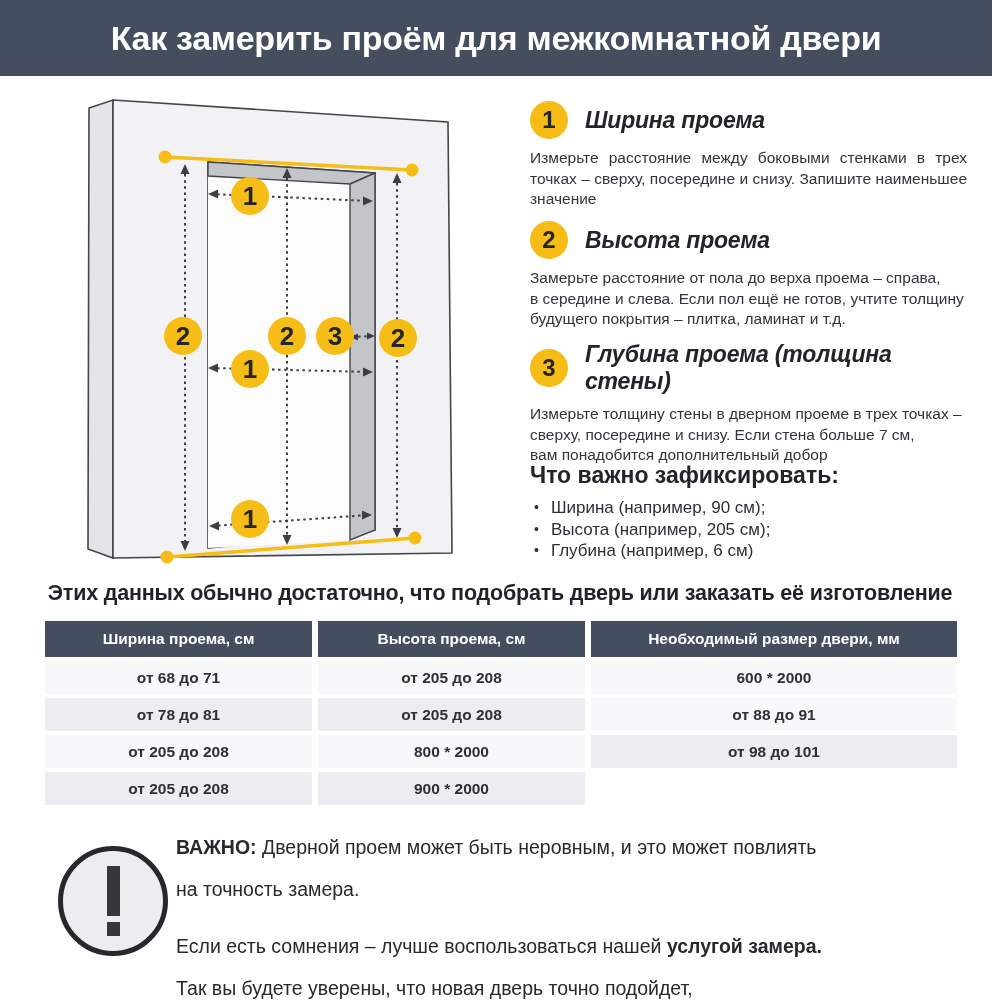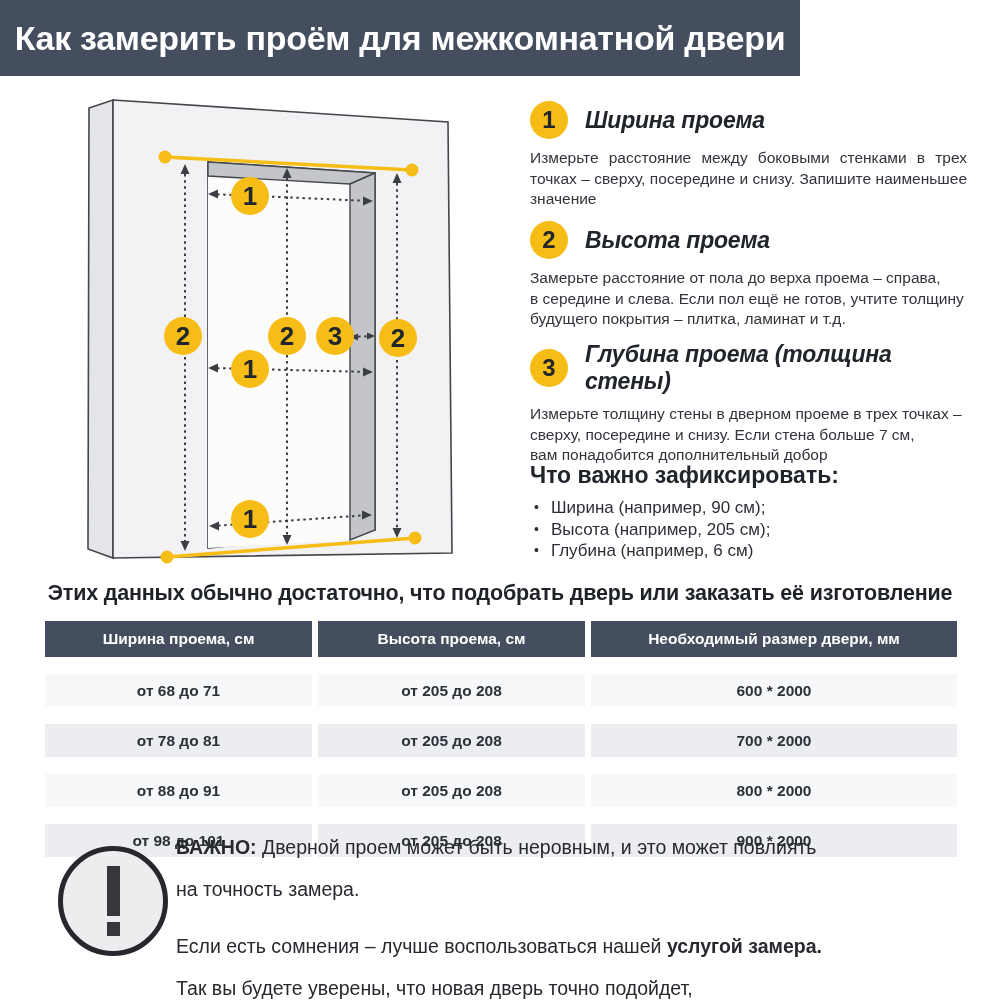--- a/index.html
+++ b/index.html
@@ -6,21 +6,21 @@
   html,body { background:#ffffff; }
   body {
     font-family:"Liberation Sans","DejaVu Sans",sans-serif;
     color:#2e3138;
     width:1000px; height:1000px; position:relative; overflow:hidden;
   }
   .page { position:absolute; left:0; top:0; width:1000px; height:1000px; background:#ffffff; }
 
   
   .header {
-    position:absolute; left:0; top:0; width:800px; height:76px;
+    position:absolute; left:0; top:0; width:992px; height:76px;
     background:#454e5f; display:flex; align-items:center; justify-content:center;
   }
   .header h1 {
     color:#ffffff; font-size:34px; font-weight:bold; letter-spacing:-0.3px; white-space:nowrap;
   }
 
   
   .diagram { position:absolute; left:45px; top:85px; width:470px; height:500px; }
   .dash { stroke:#3b3e45; stroke-width:2; stroke-dasharray:2.5 3.6; fill:none; }
   .arrow { fill:#3b3e45; }
@@ -50,21 +50,21 @@
 
   
   .lead {
     position:absolute; left:0; top:581px; width:1000px; text-align:center;
     font-size:21.5px; font-weight:bold; color:#1f2329; letter-spacing:-0.2px;
   }
 
   
   .table {
     position:absolute; left:45px; top:621px; width:912px;
-    display:grid; grid-template-columns:267px 267px 366px; gap:17px 6px;
+    display:grid; grid-template-columns:267px 267px 366px; gap:4px 6px;
   }
   .th {
     background:#454e5f; color:#ffffff; height:36px;
     display:flex; align-items:center; justify-content:center;
     font-size:15.5px; font-weight:600;
   }
   .td {
     height:33px; display:flex; align-items:center; justify-content:center;
     font-size:15.5px; font-weight:600; color:#2d3038;
   }
@@ -221,21 +221,20 @@
     <div class="th">Ширина проема, см</div>
     <div class="th">Высота проема, см</div>
     <div class="th">Необходимый размер двери, мм</div>
 
     <div class="td row-a">от 68 до 71</div>
     <div class="td row-a">от 205 до 208</div>
     <div class="td row-a">600 * 2000</div>
 
     <div class="td row-b">от 78 до 81</div>
     <div class="td row-b">от 205 до 208</div>
-    <div class="td row-b">700 * 2000</div>
 
     <div class="td row-a">от 88 до 91</div>
     <div class="td row-a">от 205 до 208</div>
     <div class="td row-a">800 * 2000</div>
 
     <div class="td row-b">от 98 до 101</div>
     <div class="td row-b">от 205 до 208</div>
     <div class="td row-b">900 * 2000</div>
   </div>
 

